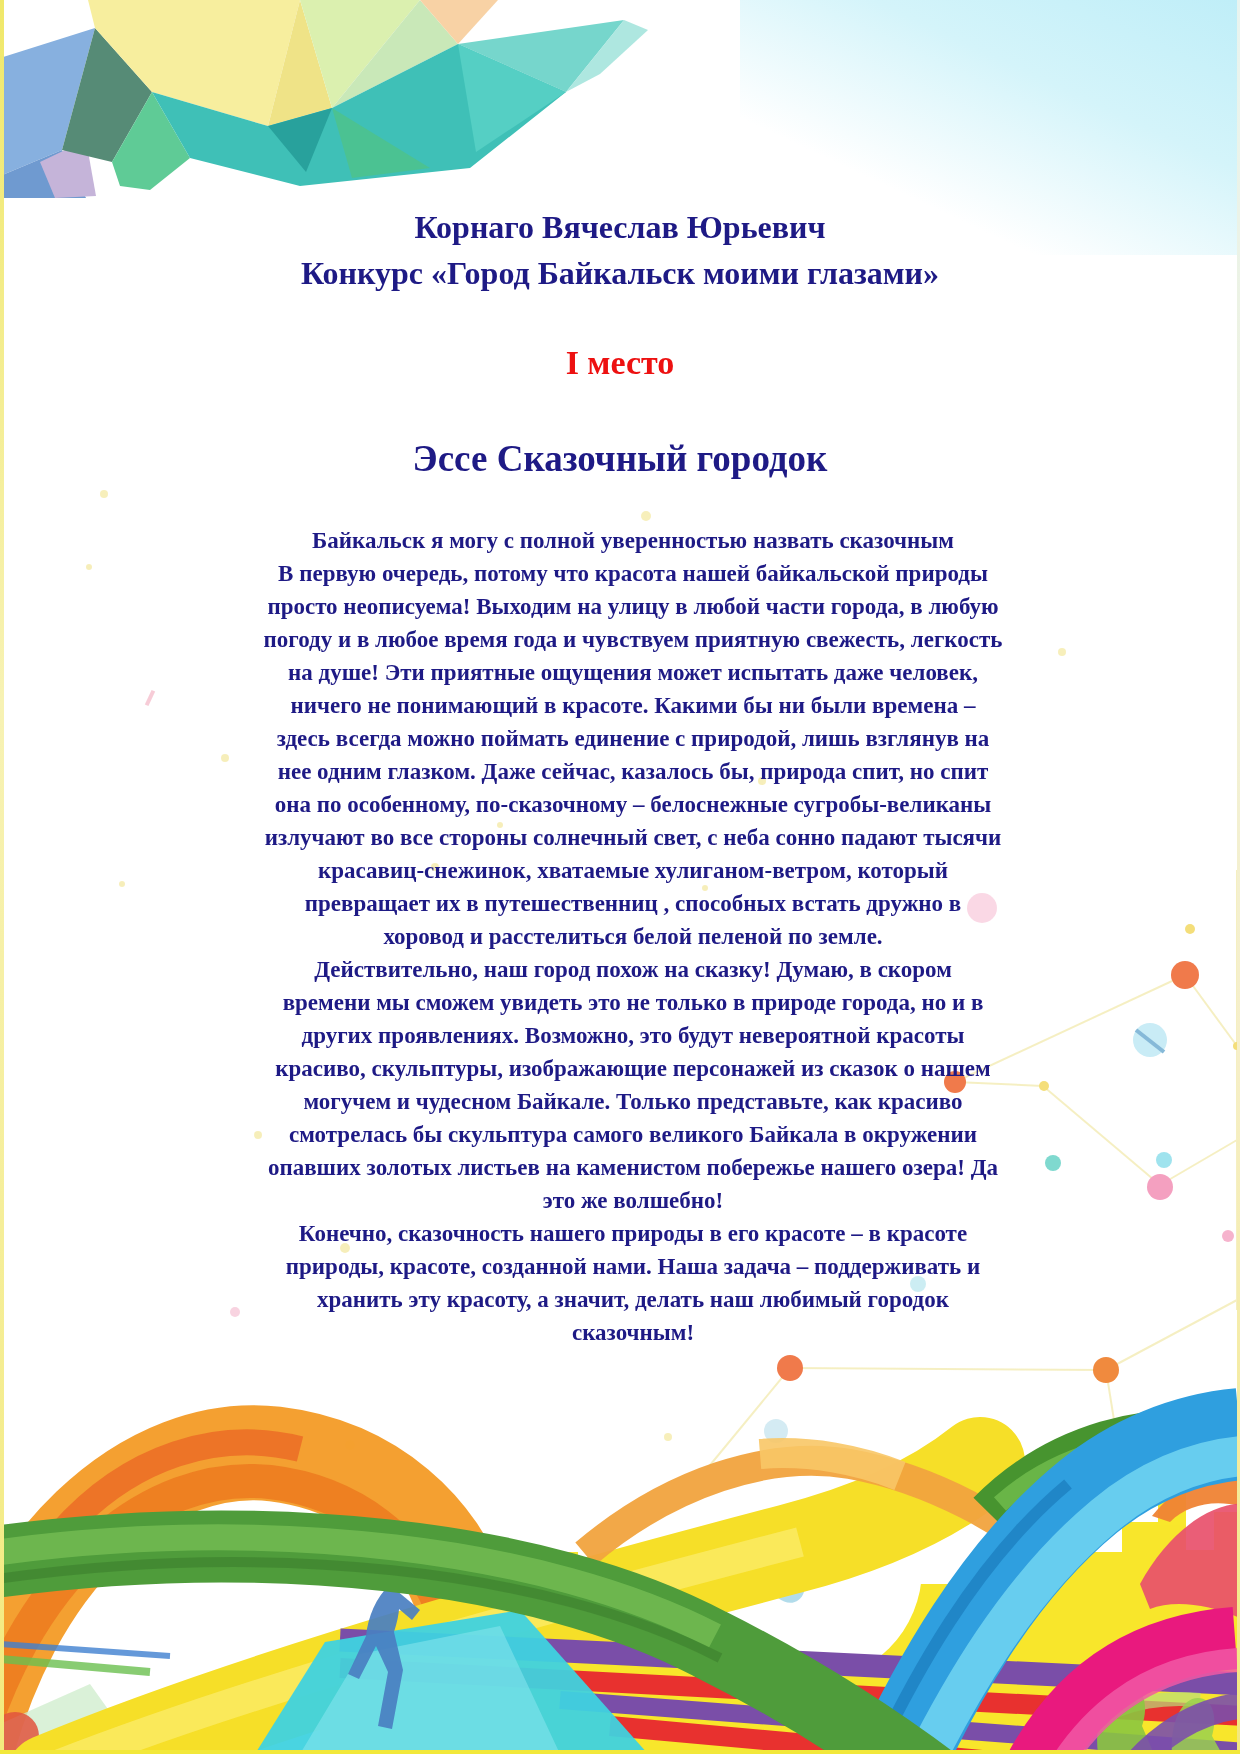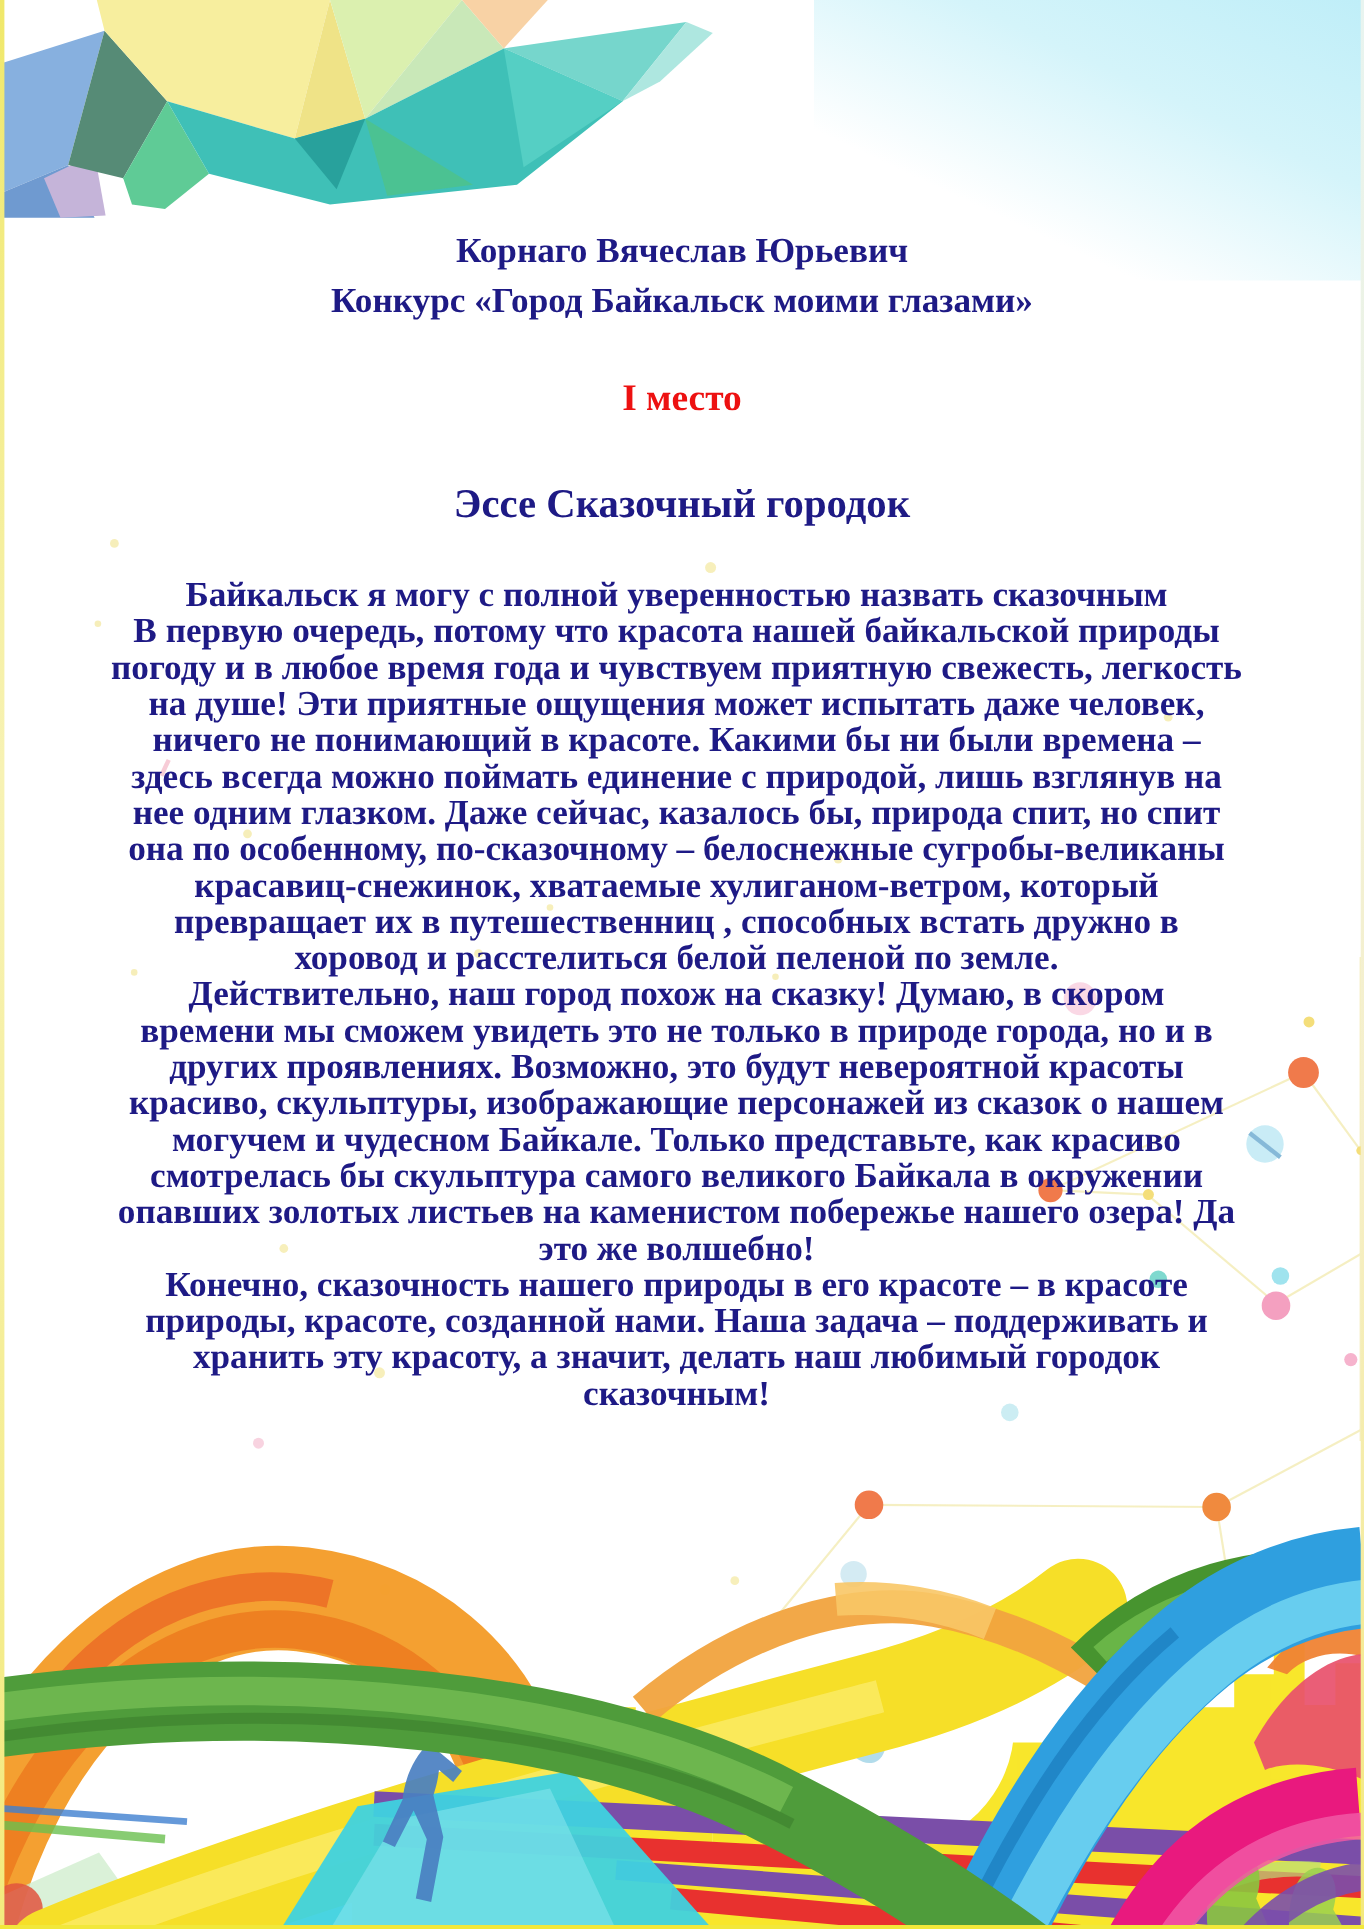--- a/index.html
+++ b/index.html
@@ -19,21 +19,21 @@
   .corner-wash{
     position:absolute;top:0;right:0;width:500px;height:255px;z-index:0;
     background:linear-gradient(205deg,#bfeef8 0%,#d4f4fa 35%,rgba(255,255,255,0) 72%);
   }
   .decor{position:absolute;z-index:1;pointer-events:none;}
   .content{position:absolute;left:0;top:0;width:100%;z-index:3;}
   .t-center{text-align:center;font-weight:bold;color:var(--ink,#1e1a85);}
   .header{position:absolute;top:204px;left:70px;width:1100px;font-size:32px;line-height:46px;}
   .award{position:absolute;top:338px;left:70px;width:1100px;font-size:34px;line-height:50px;color:var(--award-red,#ed1111);}
   .subtitle{position:absolute;top:438px;left:70px;width:1100px;font-size:37px;line-height:42px;}
-  .essay{position:absolute;top:524px;left:90px;width:1050px;font-size:32px;line-height:33px;}
+  .essay{position:absolute;top:524px;left:108px;width:1050px;font-size:23px;line-height:33px;}
   .essay .line{white-space:nowrap;}
 </style>
 </head>
 <body>
 
 <div class="page">
 
   <div class="corner-wash"></div>
 
   <svg class="decor" style="left:0;top:0" width="680" height="200" viewBox="0 0 680 200">
@@ -179,26 +179,28 @@
     <div class="header t-center">
       <div>Корнаго Вячеслав Юрьевич</div>
       <div>Конкурс  «Город Байкальск моими глазами»</div>
     </div>
     <div class="award t-center">I место</div>
     <div class="subtitle t-center">Эссе Сказочный городок</div>
     <div class="essay t-center">
 
     <div class="line">Байкальск я могу с полной уверенностью назвать сказочным</div>
         <div class="line">В первую очередь, потому что красота нашей байкальской природы</div>
+        <div class="line">просто неописуема! Выходим на улицу в любой части города, в любую</div>
         <div class="line">погоду и в любое время года и чувствуем приятную свежесть, легкость</div>
         <div class="line">на душе! Эти приятные ощущения может испытать даже человек,</div>
         <div class="line">ничего не понимающий в красоте. Какими бы ни были времена –</div>
         <div class="line">здесь всегда можно поймать единение с природой, лишь взглянув на</div>
         <div class="line">нее одним глазком. Даже сейчас, казалось бы, природа спит, но спит</div>
         <div class="line">она по особенному, по-сказочному – белоснежные сугробы-великаны</div>
+        <div class="line">излучают во все стороны солнечный свет, с неба сонно падают тысячи</div>
         <div class="line">красавиц-снежинок, хватаемые хулиганом-ветром, который</div>
         <div class="line">превращает их в путешественниц , способных встать дружно в</div>
         <div class="line">хоровод и расстелиться белой пеленой по земле.</div>
         <div class="line">Действительно, наш город похож на сказку! Думаю, в скором</div>
         <div class="line">времени мы сможем увидеть это не только в природе города, но и в</div>
         <div class="line">других проявлениях. Возможно, это будут невероятной красоты</div>
         <div class="line">красиво, скульптуры, изображающие персонажей из сказок о нашем</div>
         <div class="line">могучем и чудесном Байкале. Только представьте, как красиво</div>
         <div class="line">смотрелась бы скульптура самого великого Байкала в окружении</div>
         <div class="line">опавших золотых листьев на каменистом побережье нашего озера! Да</div>

